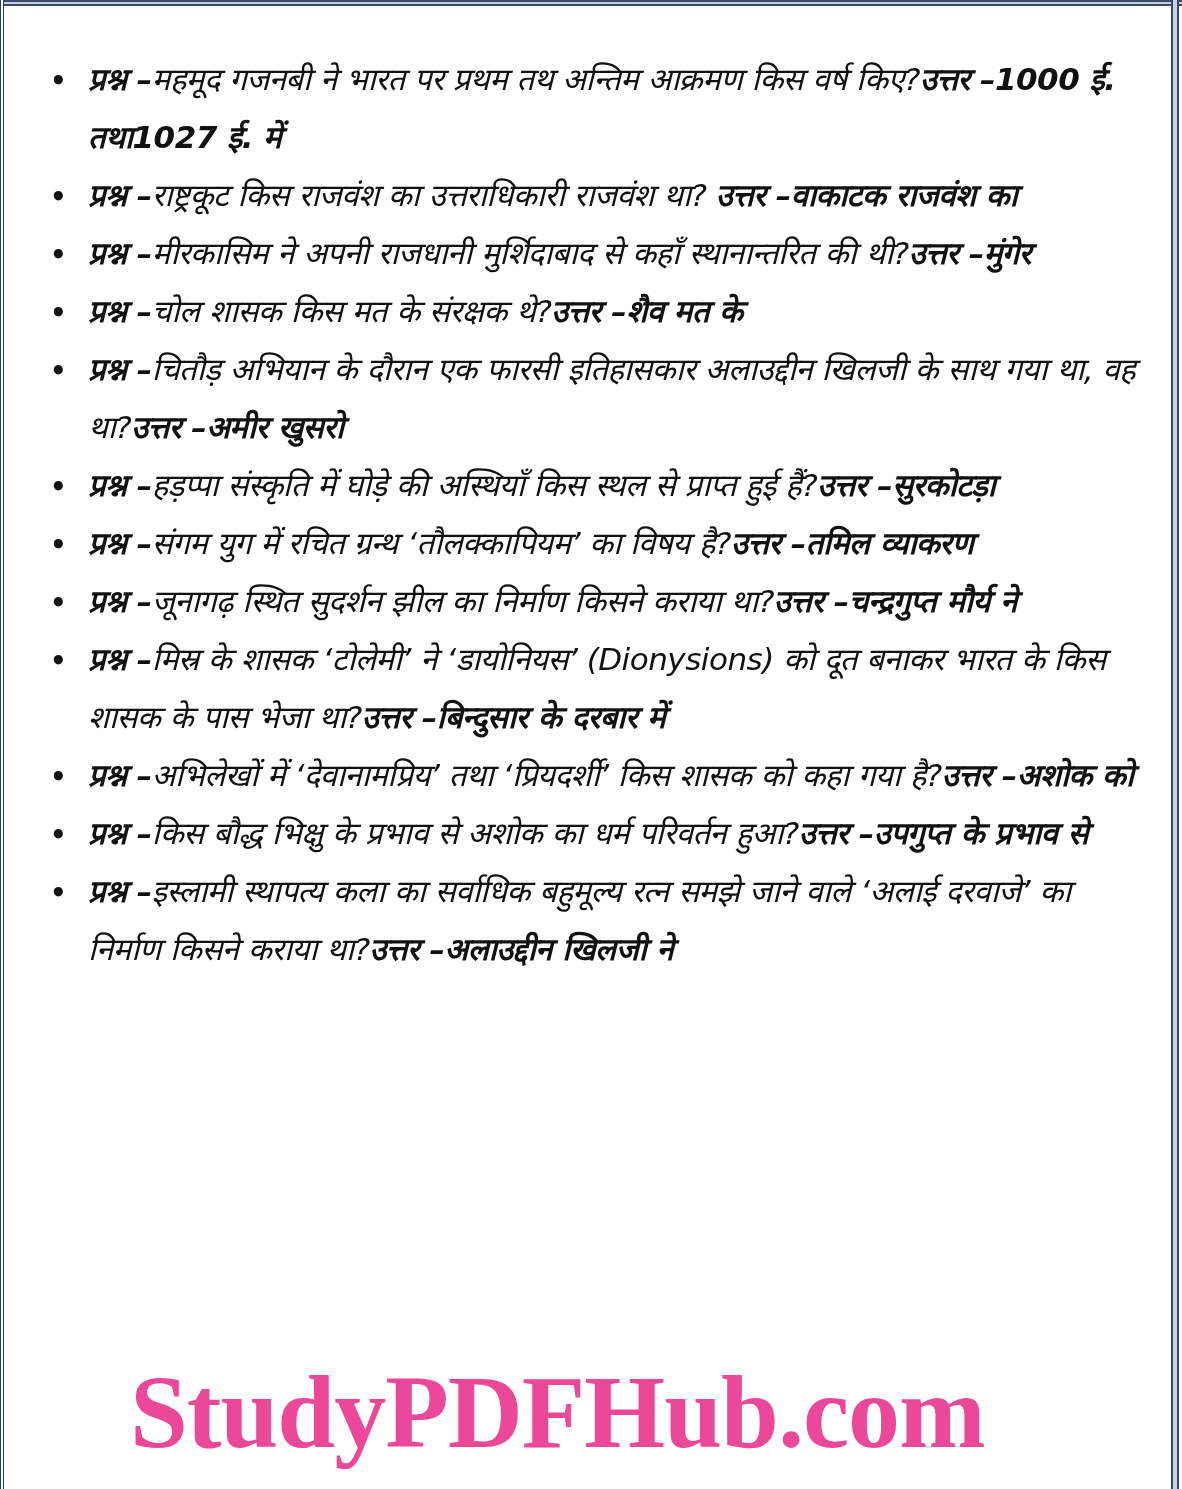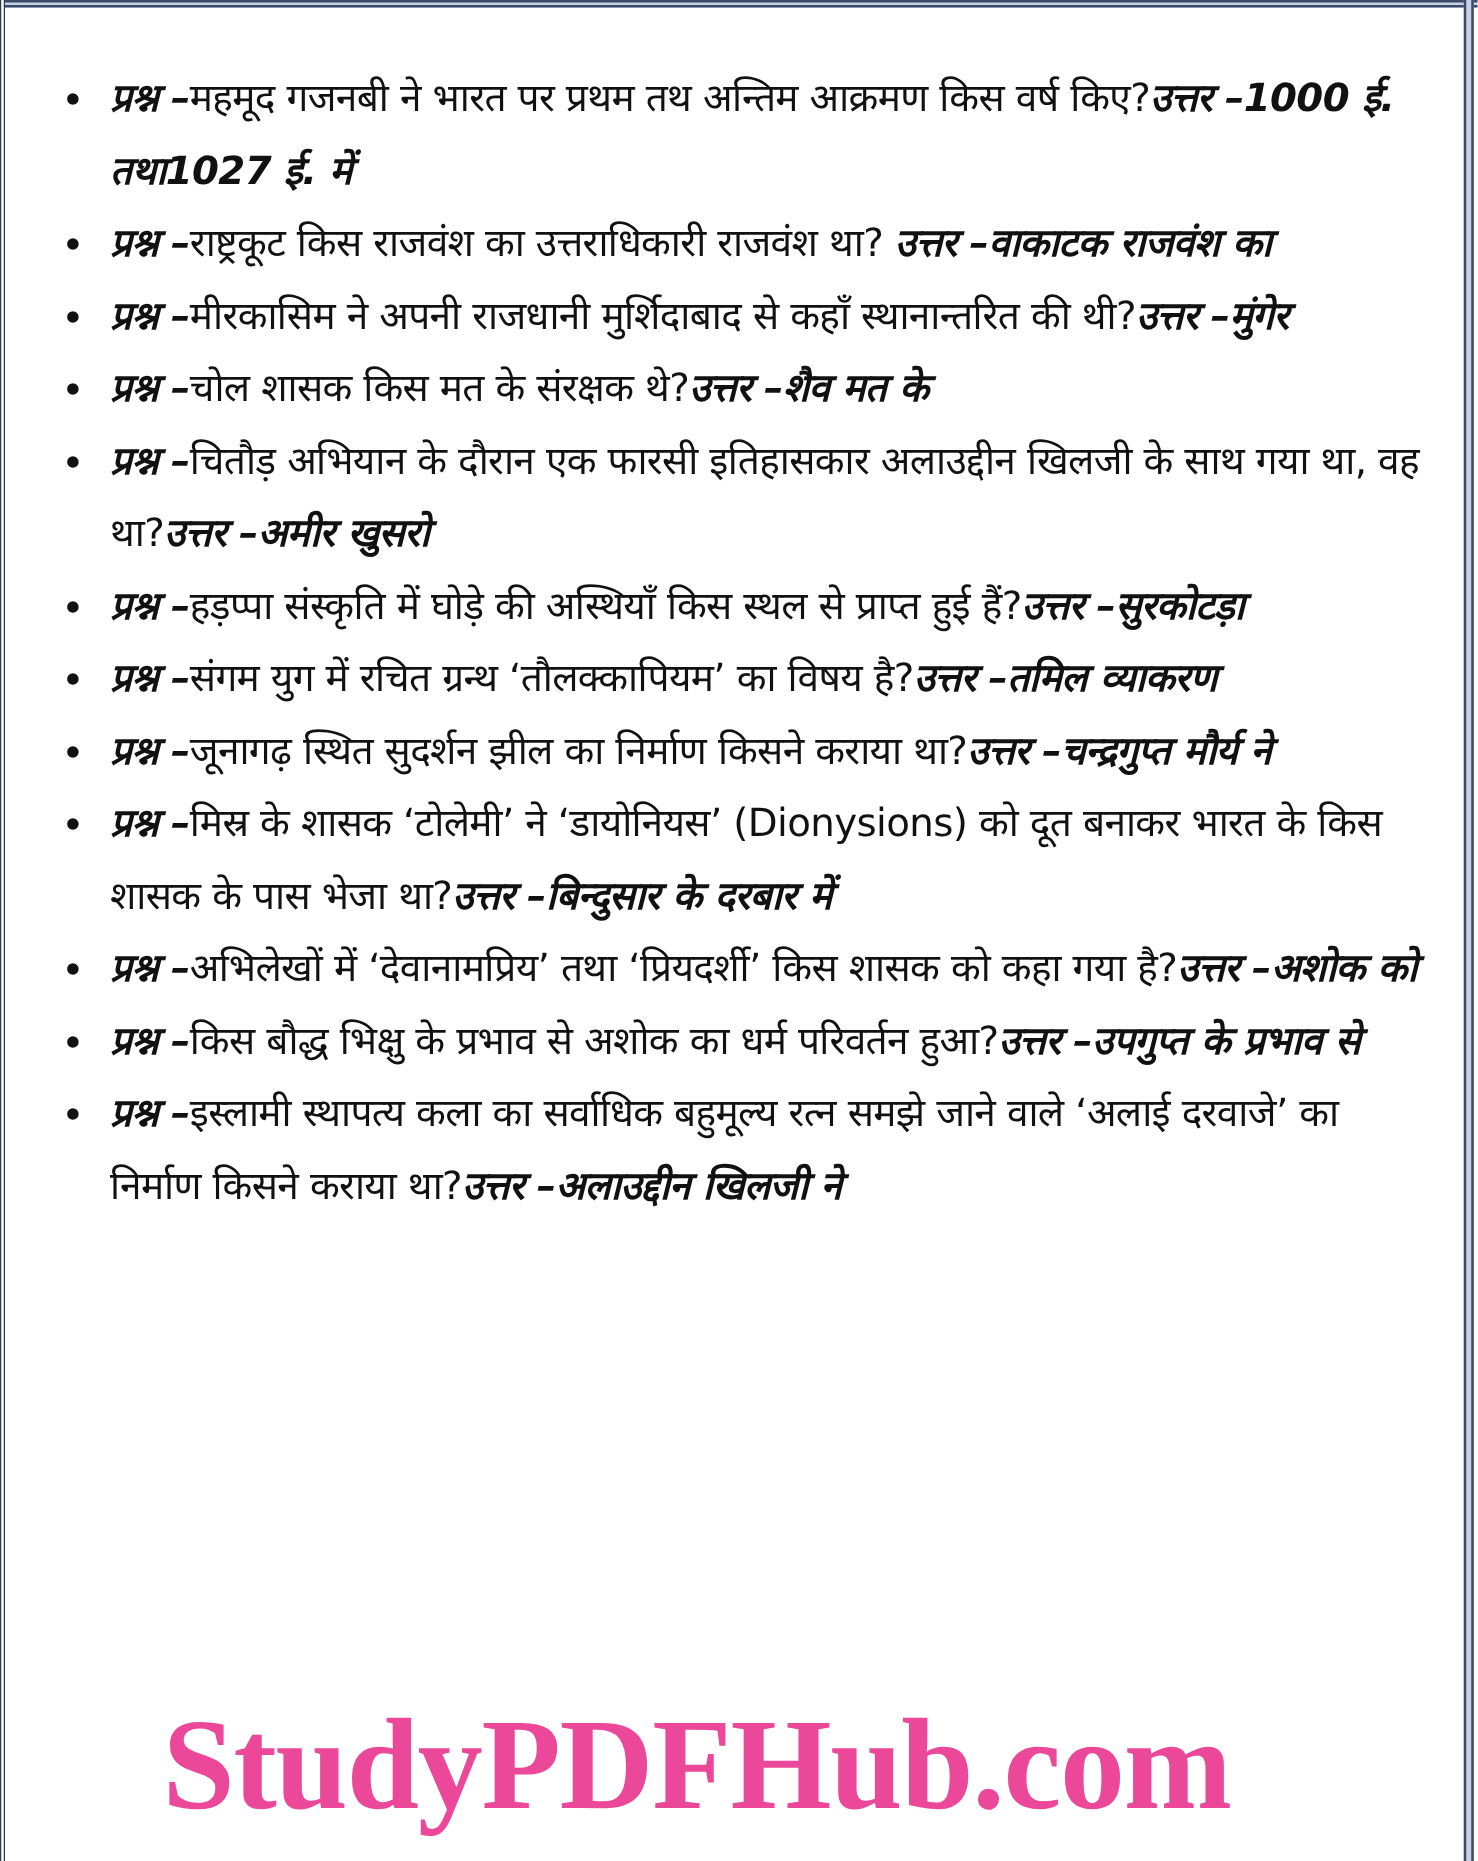--- a/index.html
+++ b/index.html
@@ -82,20 +82,21 @@
       font-size: 26px;
       line-height: 62px;
       font-weight: bold;
     }
     .q-label, .a-label, .a-text {
       font-weight: bold;
       font-style: italic;
     }
     .q-text {
       font-weight: normal;
+      font-style: italic;
     }
     .watermark {
       position: absolute;
       left: 130px;
       top: 1352px;
       font-family: Liberation Serif, serif;
       font-weight: bold;
       font-size: 104px;
       letter-spacing: -1px;
       color: #ec4899;

